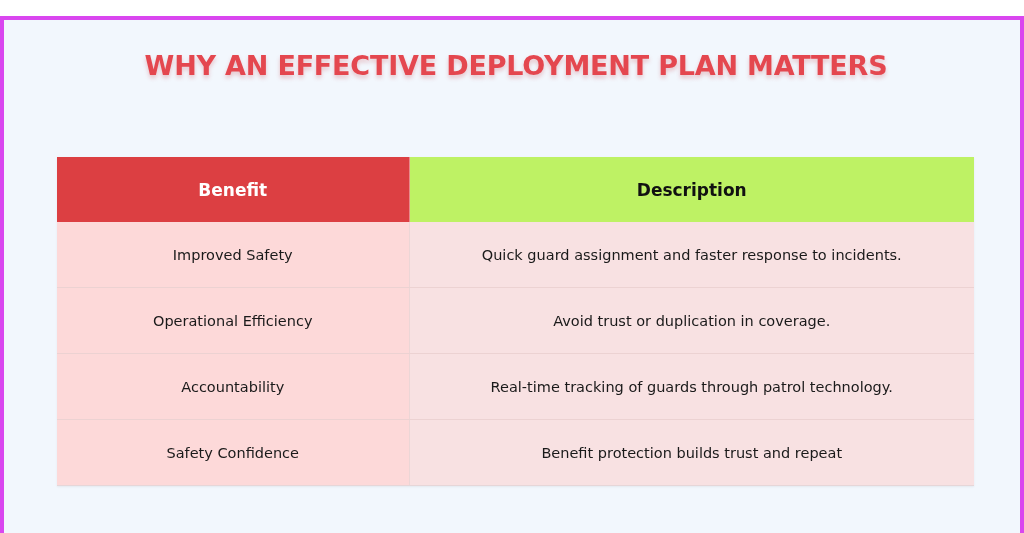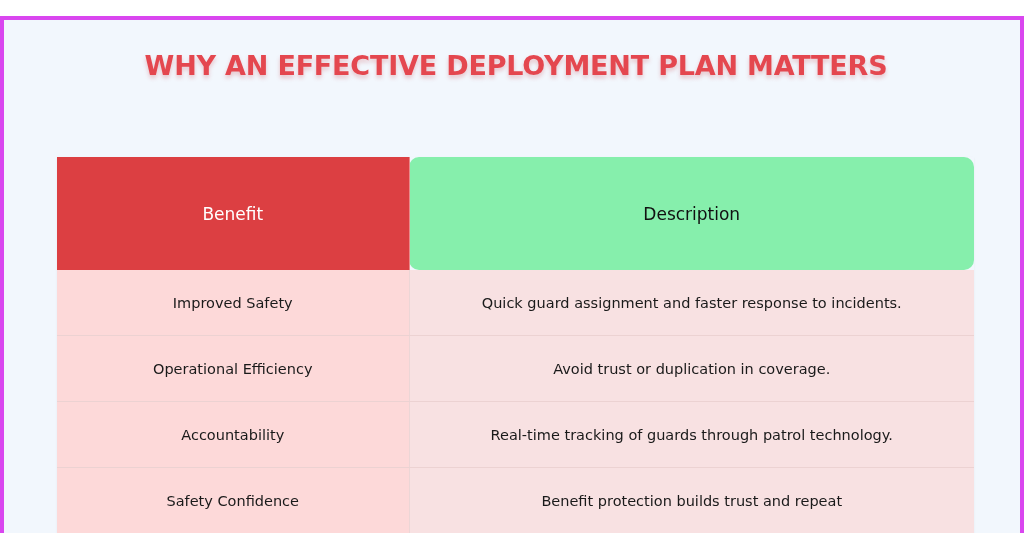--- a/index.html
+++ b/index.html
@@ -27,27 +27,27 @@
     .tbl {
       position: absolute; left: 53px; top: 137px;
       width: 917px;
       border-collapse: collapse;
       table-layout: fixed;
       box-shadow: 0 1px 2px rgba(0,0,0,0.06);
     }
     .tbl col.c1 { width: 352px; }
     .tbl col.c2 { width: 565px; }
     .tbl th {
-      height: 81px; padding: 16px;
+      height: 65px; padding: 0;
       font-family: "DejaVu Sans", sans-serif;
-      font-weight: normal; font-size: 17px;
+      font-weight: bold; font-size: 17px;
       text-align: center; vertical-align: middle;
     }
     .tbl th.h1 { background: #dc3f42; color: #ffffff; border-right: 1px solid #e88a8a; }
-    .tbl th.h2 { background: #86efac; color: #111111; border-radius: 10px; }
+    .tbl th.h2 { background: #bef264; color: #111111; }
     .tbl td {
       height: 65px; padding: 0;
       font-family: "DejaVu Sans", sans-serif;
       font-size: 14.5px; color: #1a1a1a;
       text-align: center; vertical-align: middle;
       border-bottom: 1px solid #ecd2d2;
     }
     .tbl td.d1 { background: #fdd9d9; border-right: 1px solid #ecd6d6; }
     .tbl td.d2 { background: #f8e1e2; margin-top: 32px; }
     .tbl tr:last-child td { border-bottom: 1px solid #e6d6d8; }

